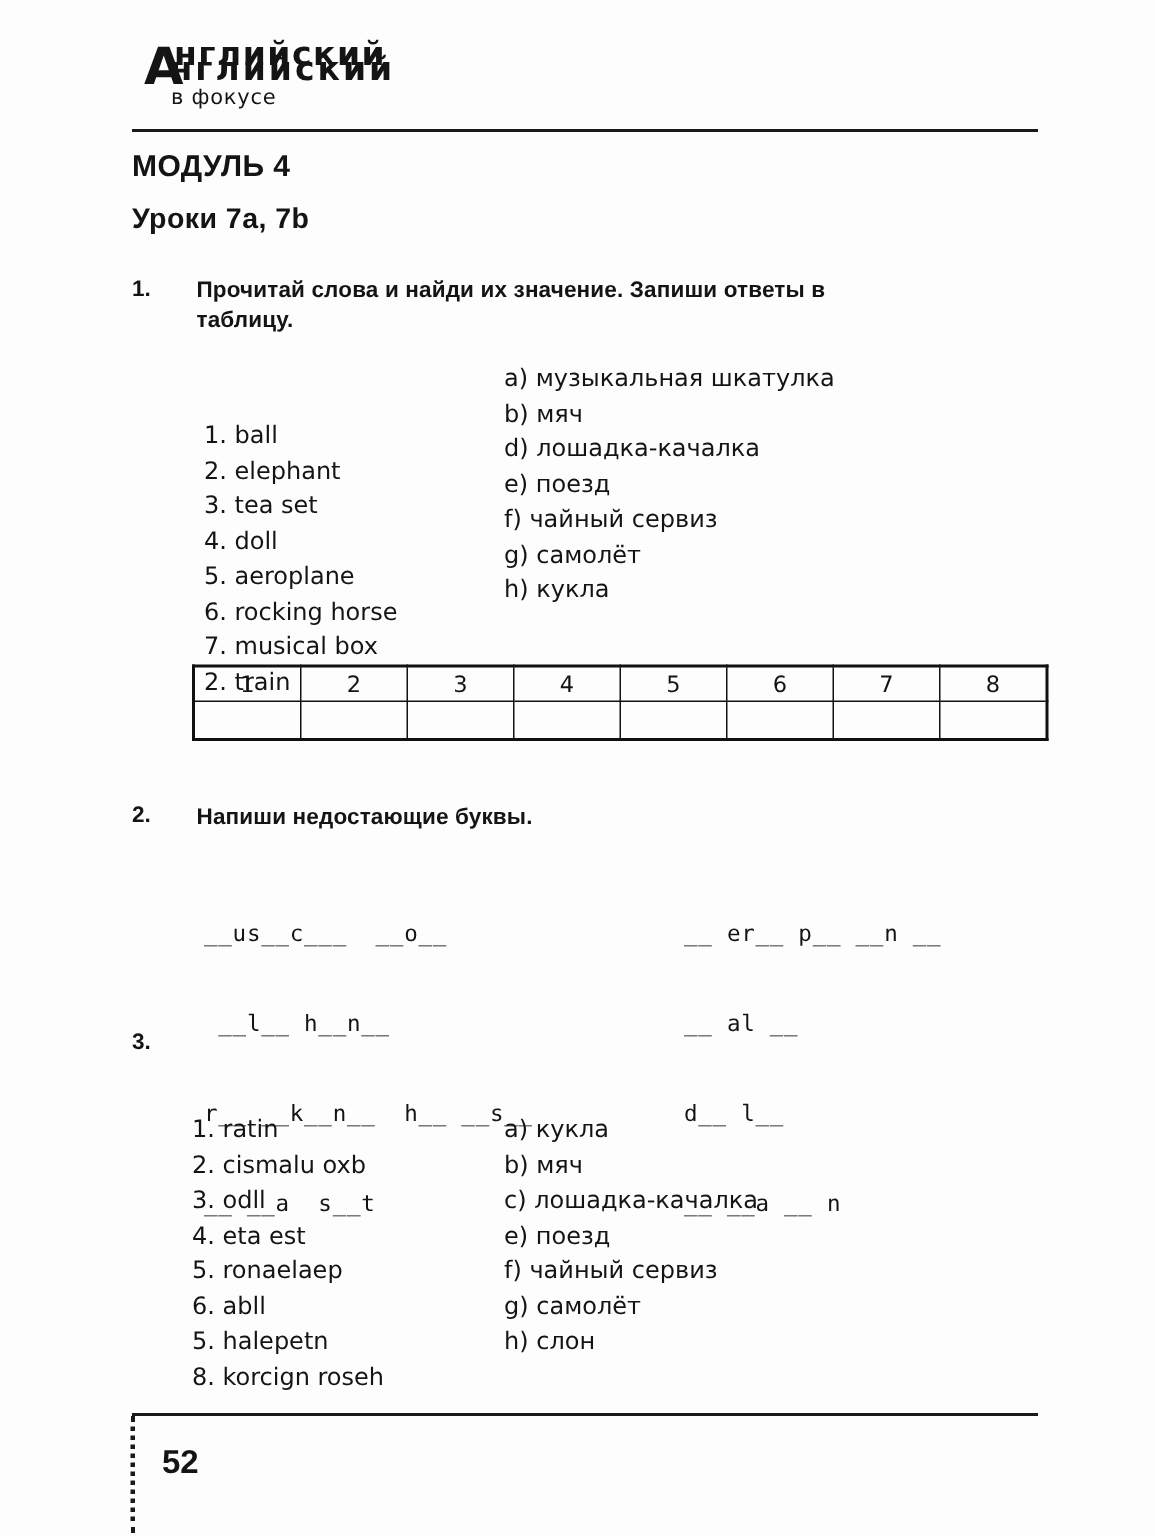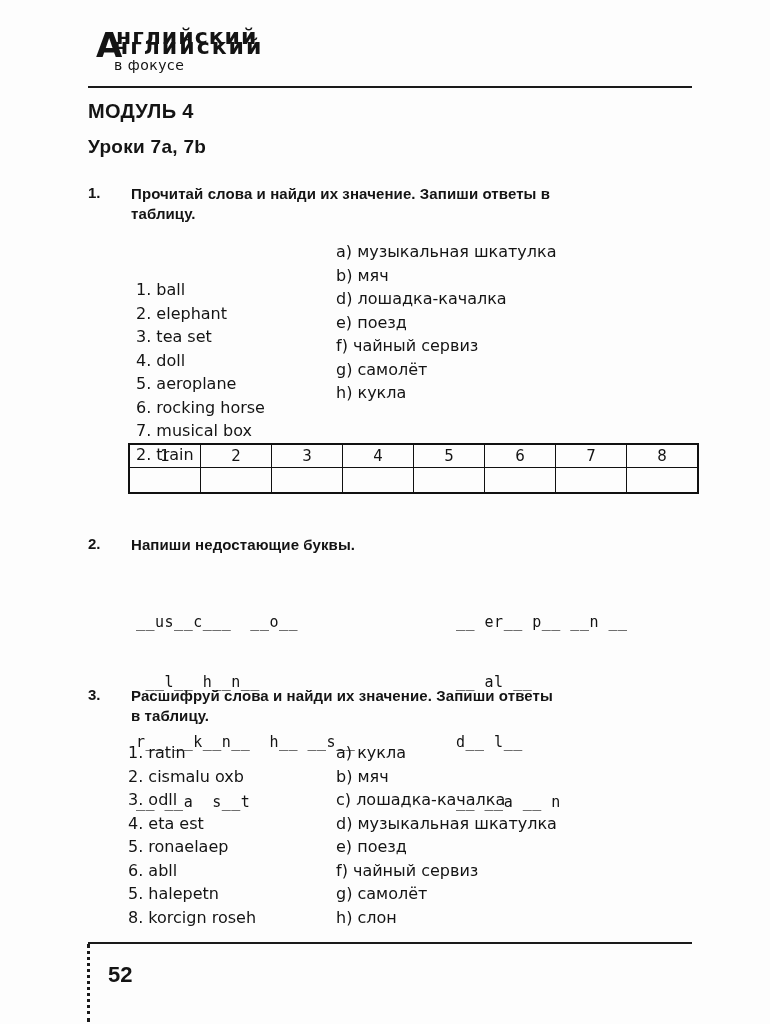--- a/index.html
+++ b/index.html
@@ -258,39 +258,36 @@
   </div>
 
   <div class="letters" style="left:456px; top:572px;">
     <div>__ er__ p__ __n __</div>
     <div>__ al __</div>
     <div>d__ l__</div>
     <div>__ __a __ n</div>
   </div>
 
   <div class="ex-num" style="left:88px; top:686px;">3.</div>
-  <div class="ex-text" style="left:131px; top:686px; width:580px; white-space:pre-line;">Расшифруй слова и найди их значение. Запиши ответы
-в таблицу.</div>
 
   <div class="col-list" style="left:128px; top:741px;">
     <div>1. ratin</div>
     <div>2. cismalu oxb</div>
     <div>3. odll</div>
     <div>4. eta est</div>
     <div>5. ronaelaep</div>
     <div>6. abll</div>
     <div>5. halepetn</div>
     <div>8. korcign roseh</div>
   </div>
 
   <div class="col-list" style="left:336px; top:741px;">
     <div>a) кукла</div>
     <div>b) мяч</div>
     <div>c) лошадка-качалка</div>
-    <div>d) музыкальная шкатулка</div>
     <div>e) поезд</div>
     <div>f) чайный сервиз</div>
     <div>g) самолёт</div>
     <div>h) слон</div>
   </div>
 
   <div class="rule-bottom"></div>
   <div class="dotted-margin"></div>
   <div class="page-number">52</div>
 

